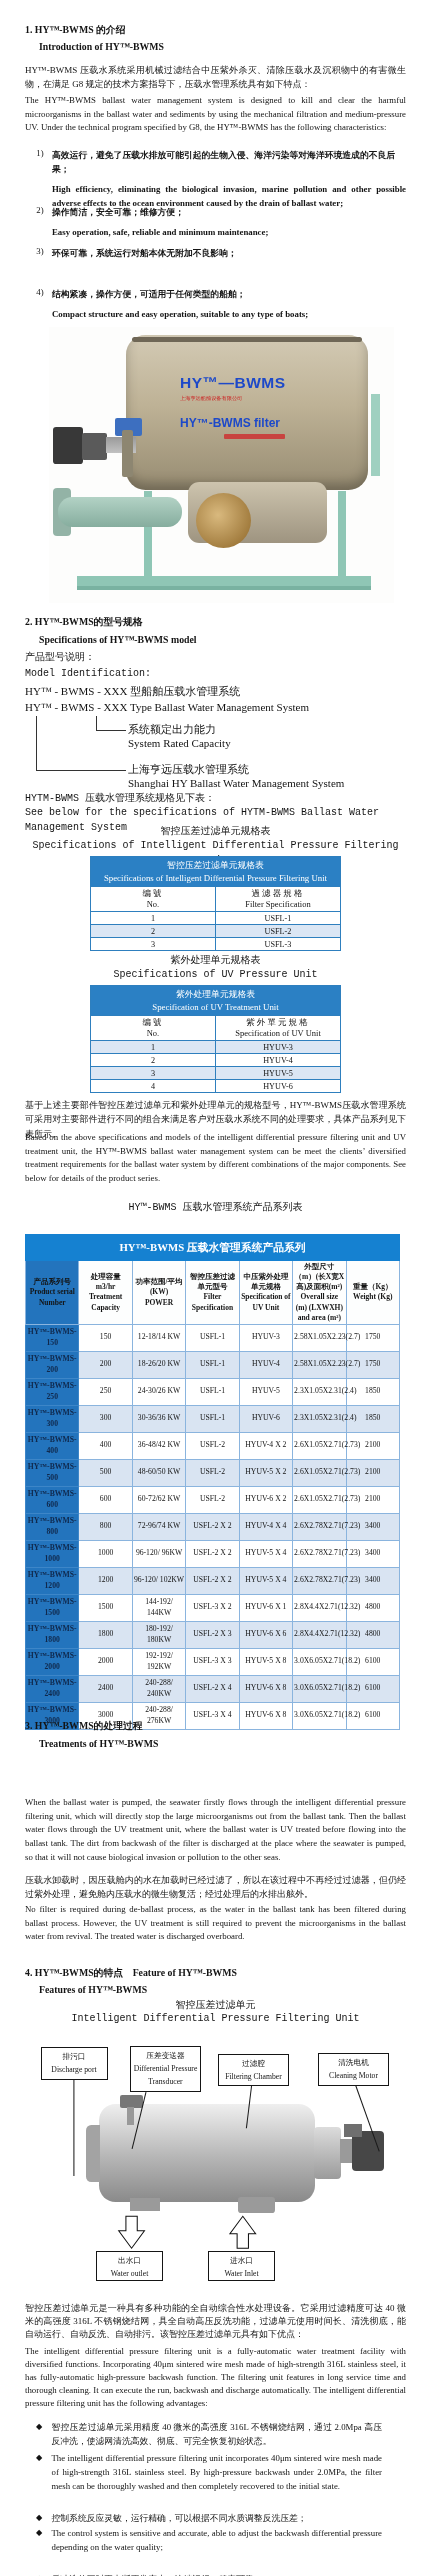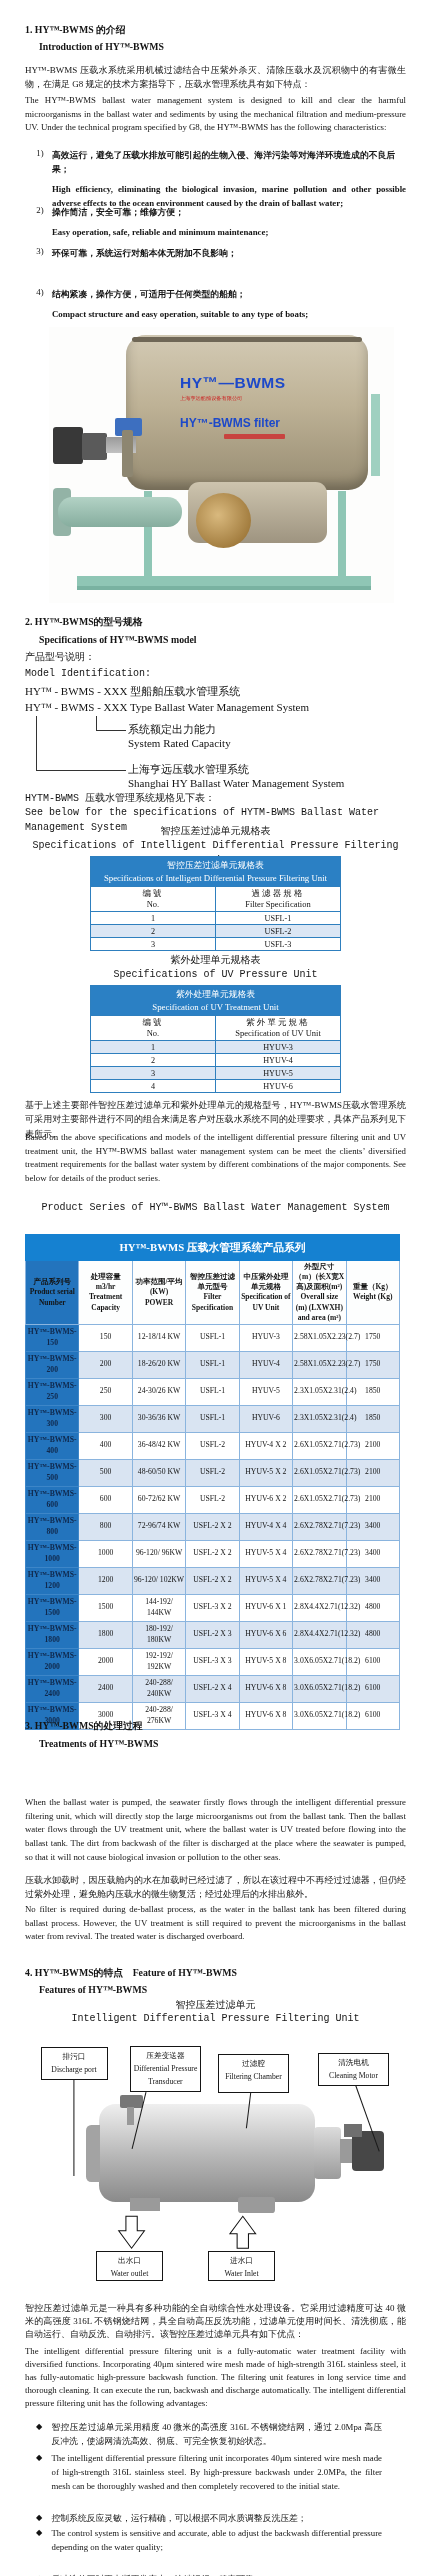--- a/index.html
+++ b/index.html
@@ -249,21 +249,21 @@
           <td>4</td>
           <td>HYUV-6</td>
         </tr>
   </tbody>
     </table>
 
   <div class="b cnp" style="top:1098px;left:25px;width:381px">基于上述主要部件智控压差过滤单元和紫外处理单元的规格型号，HY™-BWMS压载水管理系统可采用对主要部件进行不同的组合来满足客户对压载水系统不同的处理要求，具体产品系列见下表所示。</div>
   <div class="b enp" style="top:1131px;left:25px;width:381px">Based on the above specifications and models of the intelligent differential pressure filtering unit and UV treatment unit, the HY™-BWMS ballast water management system can be meet the clients’ diversified treatment requirements for the ballast water system by different combinations of the major components. See below for details of the product series.</div>
 
   <div class="b cap center" style="top:1201px;left:25px;width:381px;line-height:14.4px">
-    <div>Product Series of HY™-BWMS Ballast Water Management System</div>
+    <div>HY™-BWMS 压载水管理系统产品系列表</div>
   </div>
   <table class="big b" style="top:1234px;left:25px">
     <tbody>
         <tr class="title">
           <td colspan="7">HY™-BWMS 压载水管理系统产品系列</td>
         </tr>
     <tr class="hd">
       <td class="pcolh" style="width:20.6%">
             <div>产品系列号</div>
             <div>Product serial Number</div>
@@ -476,21 +476,21 @@
     </svg>
     <div class="lbox" style="left:15.5px;top:4.1px;width:67px;height:33px">
       <div>排污口</div>
       <div>Discharge port</div>
     </div>
     <div class="lbox" style="left:105px;top:2.6px;width:71px;height:46px">
       <div>压差变送器</div>
       <div>Differential Pressure</div>
       <div>Transducer</div>
     </div>
-    <div class="lbox" style="left:193px;top:10.8px;width:71px;height:39px">
+    <div class="lbox" style="left:193px;top:10.8px;width:71px;height:32px">
       <div>过滤腔</div>
       <div>Filtering Chamber</div>
     </div>
     <div class="lbox" style="left:293px;top:9.8px;width:71px;height:33px">
       <div>清洗电机</div>
       <div>Cleaning Motor</div>
     </div>
     <div class="lbox" style="left:71px;top:208px;width:67px;height:30px">
       <div>出水口</div>
       <div>Water outlet</div>

